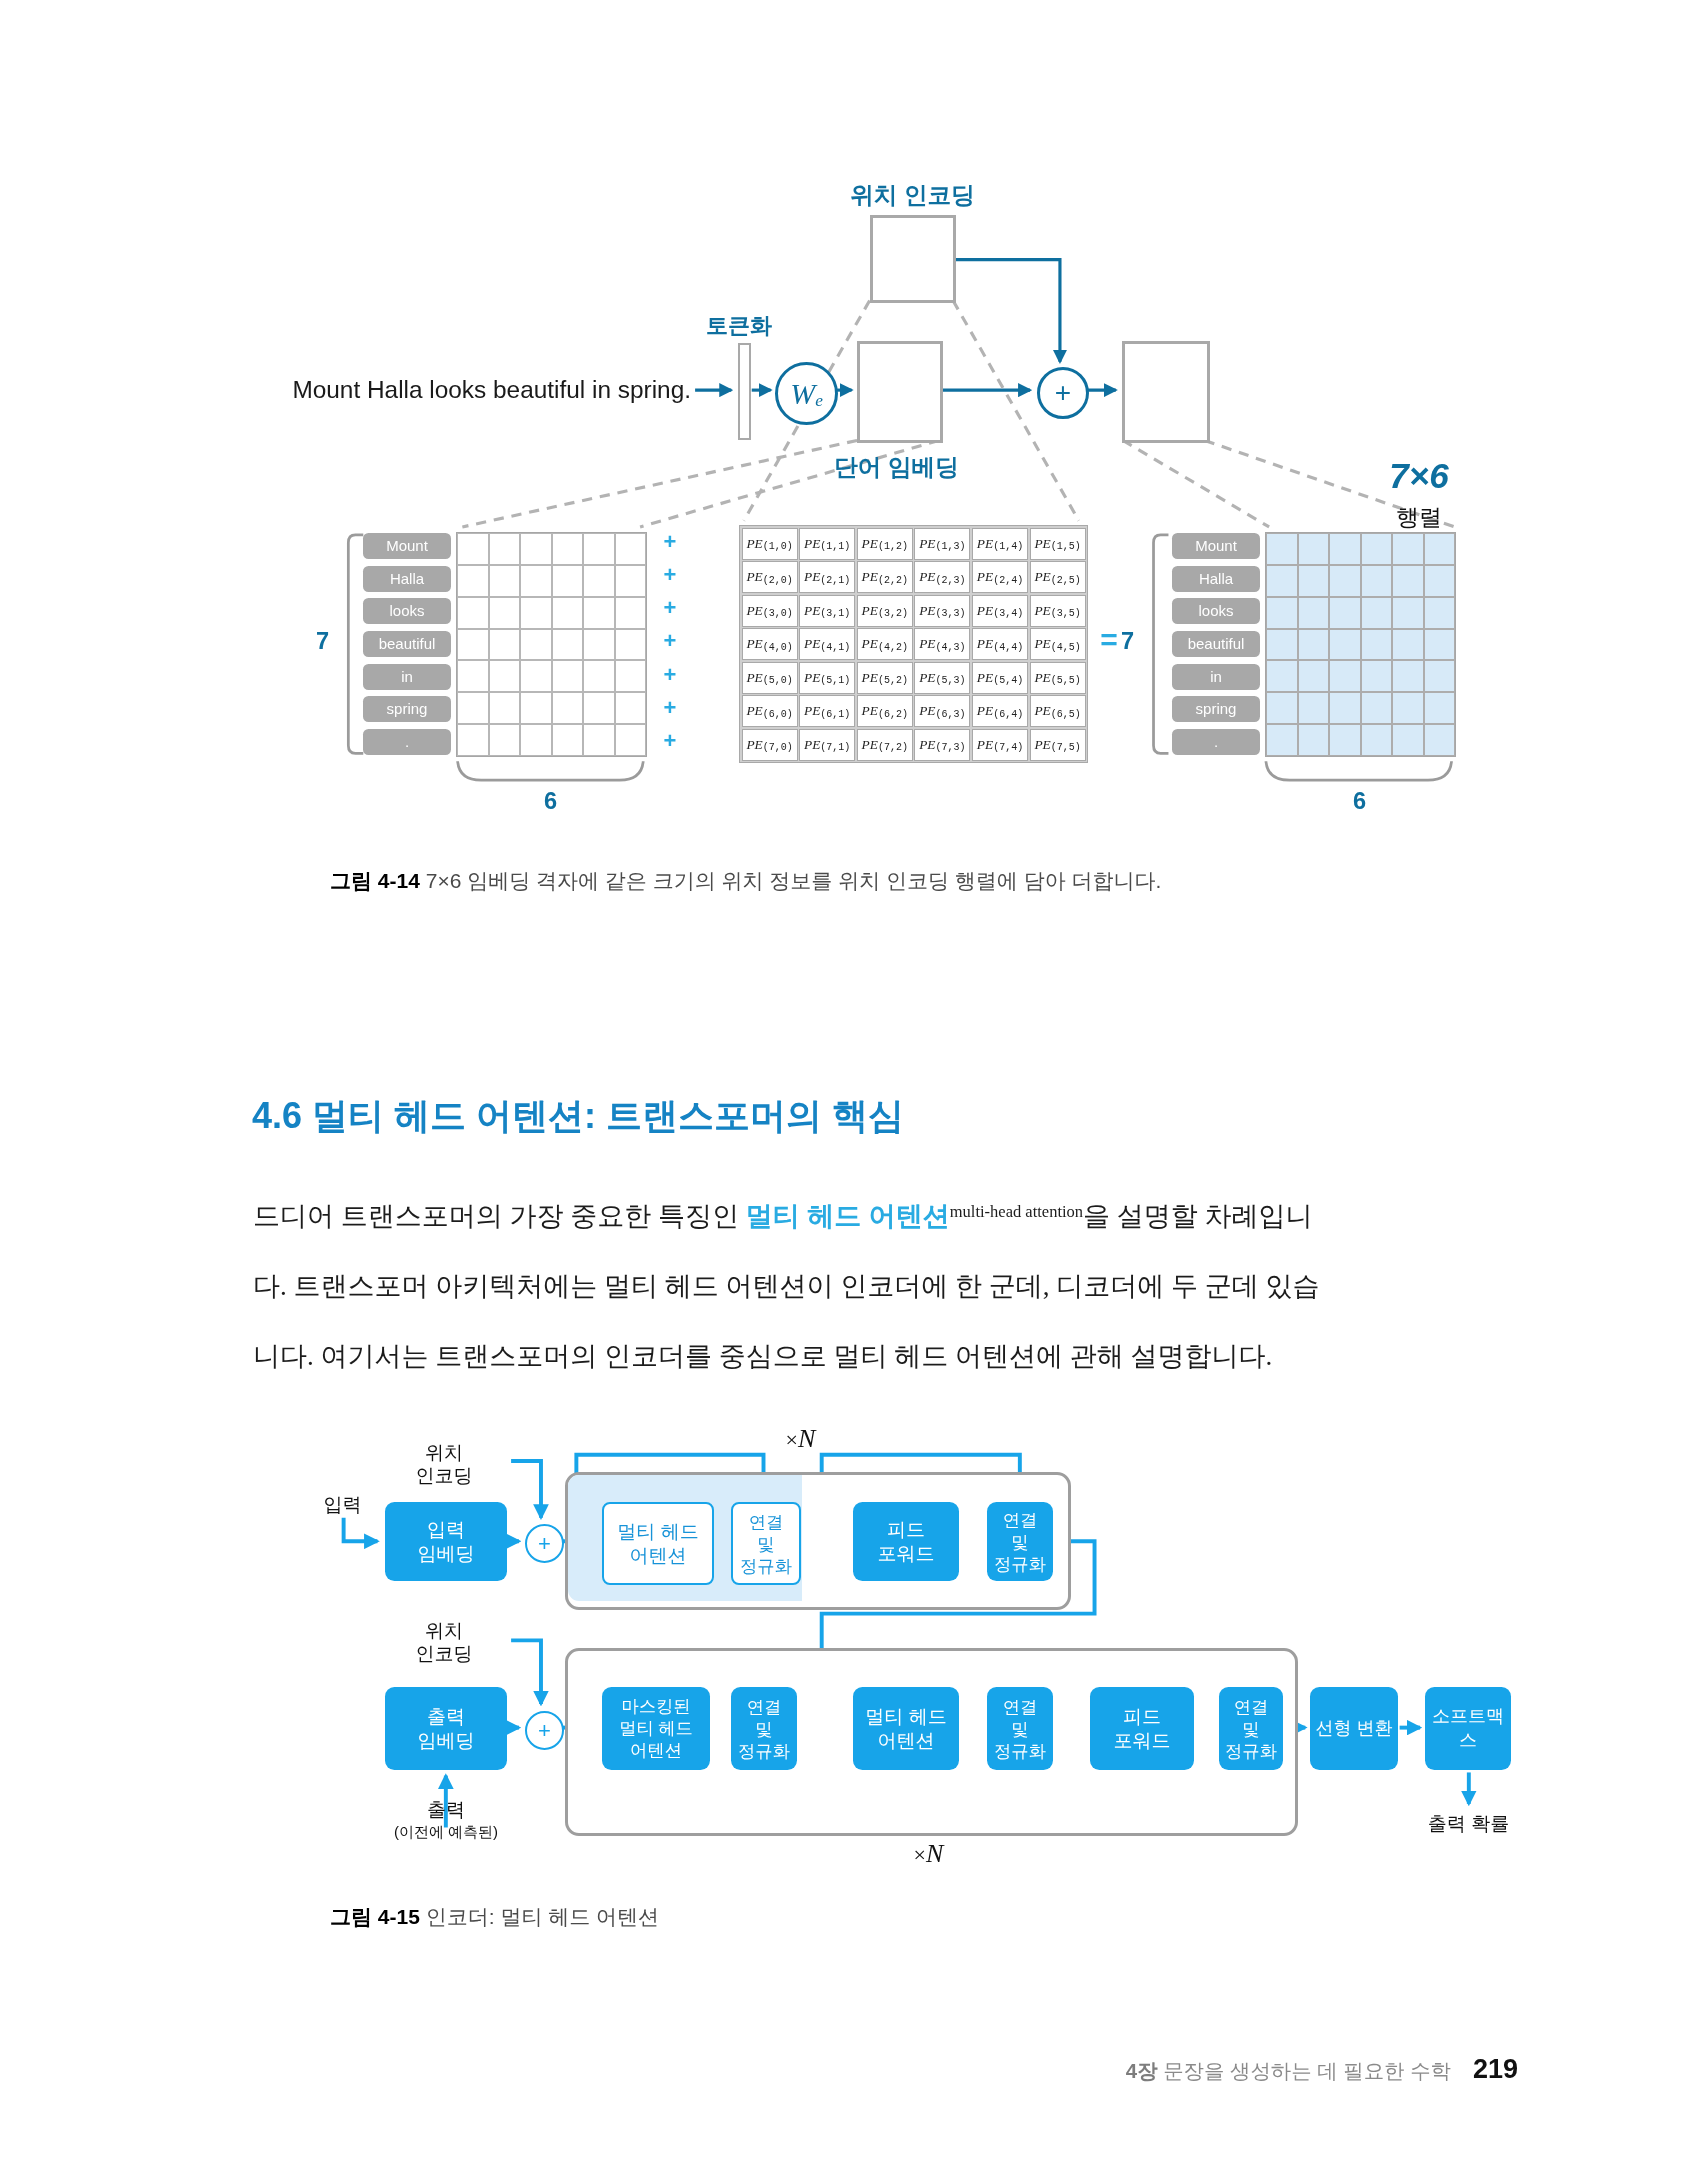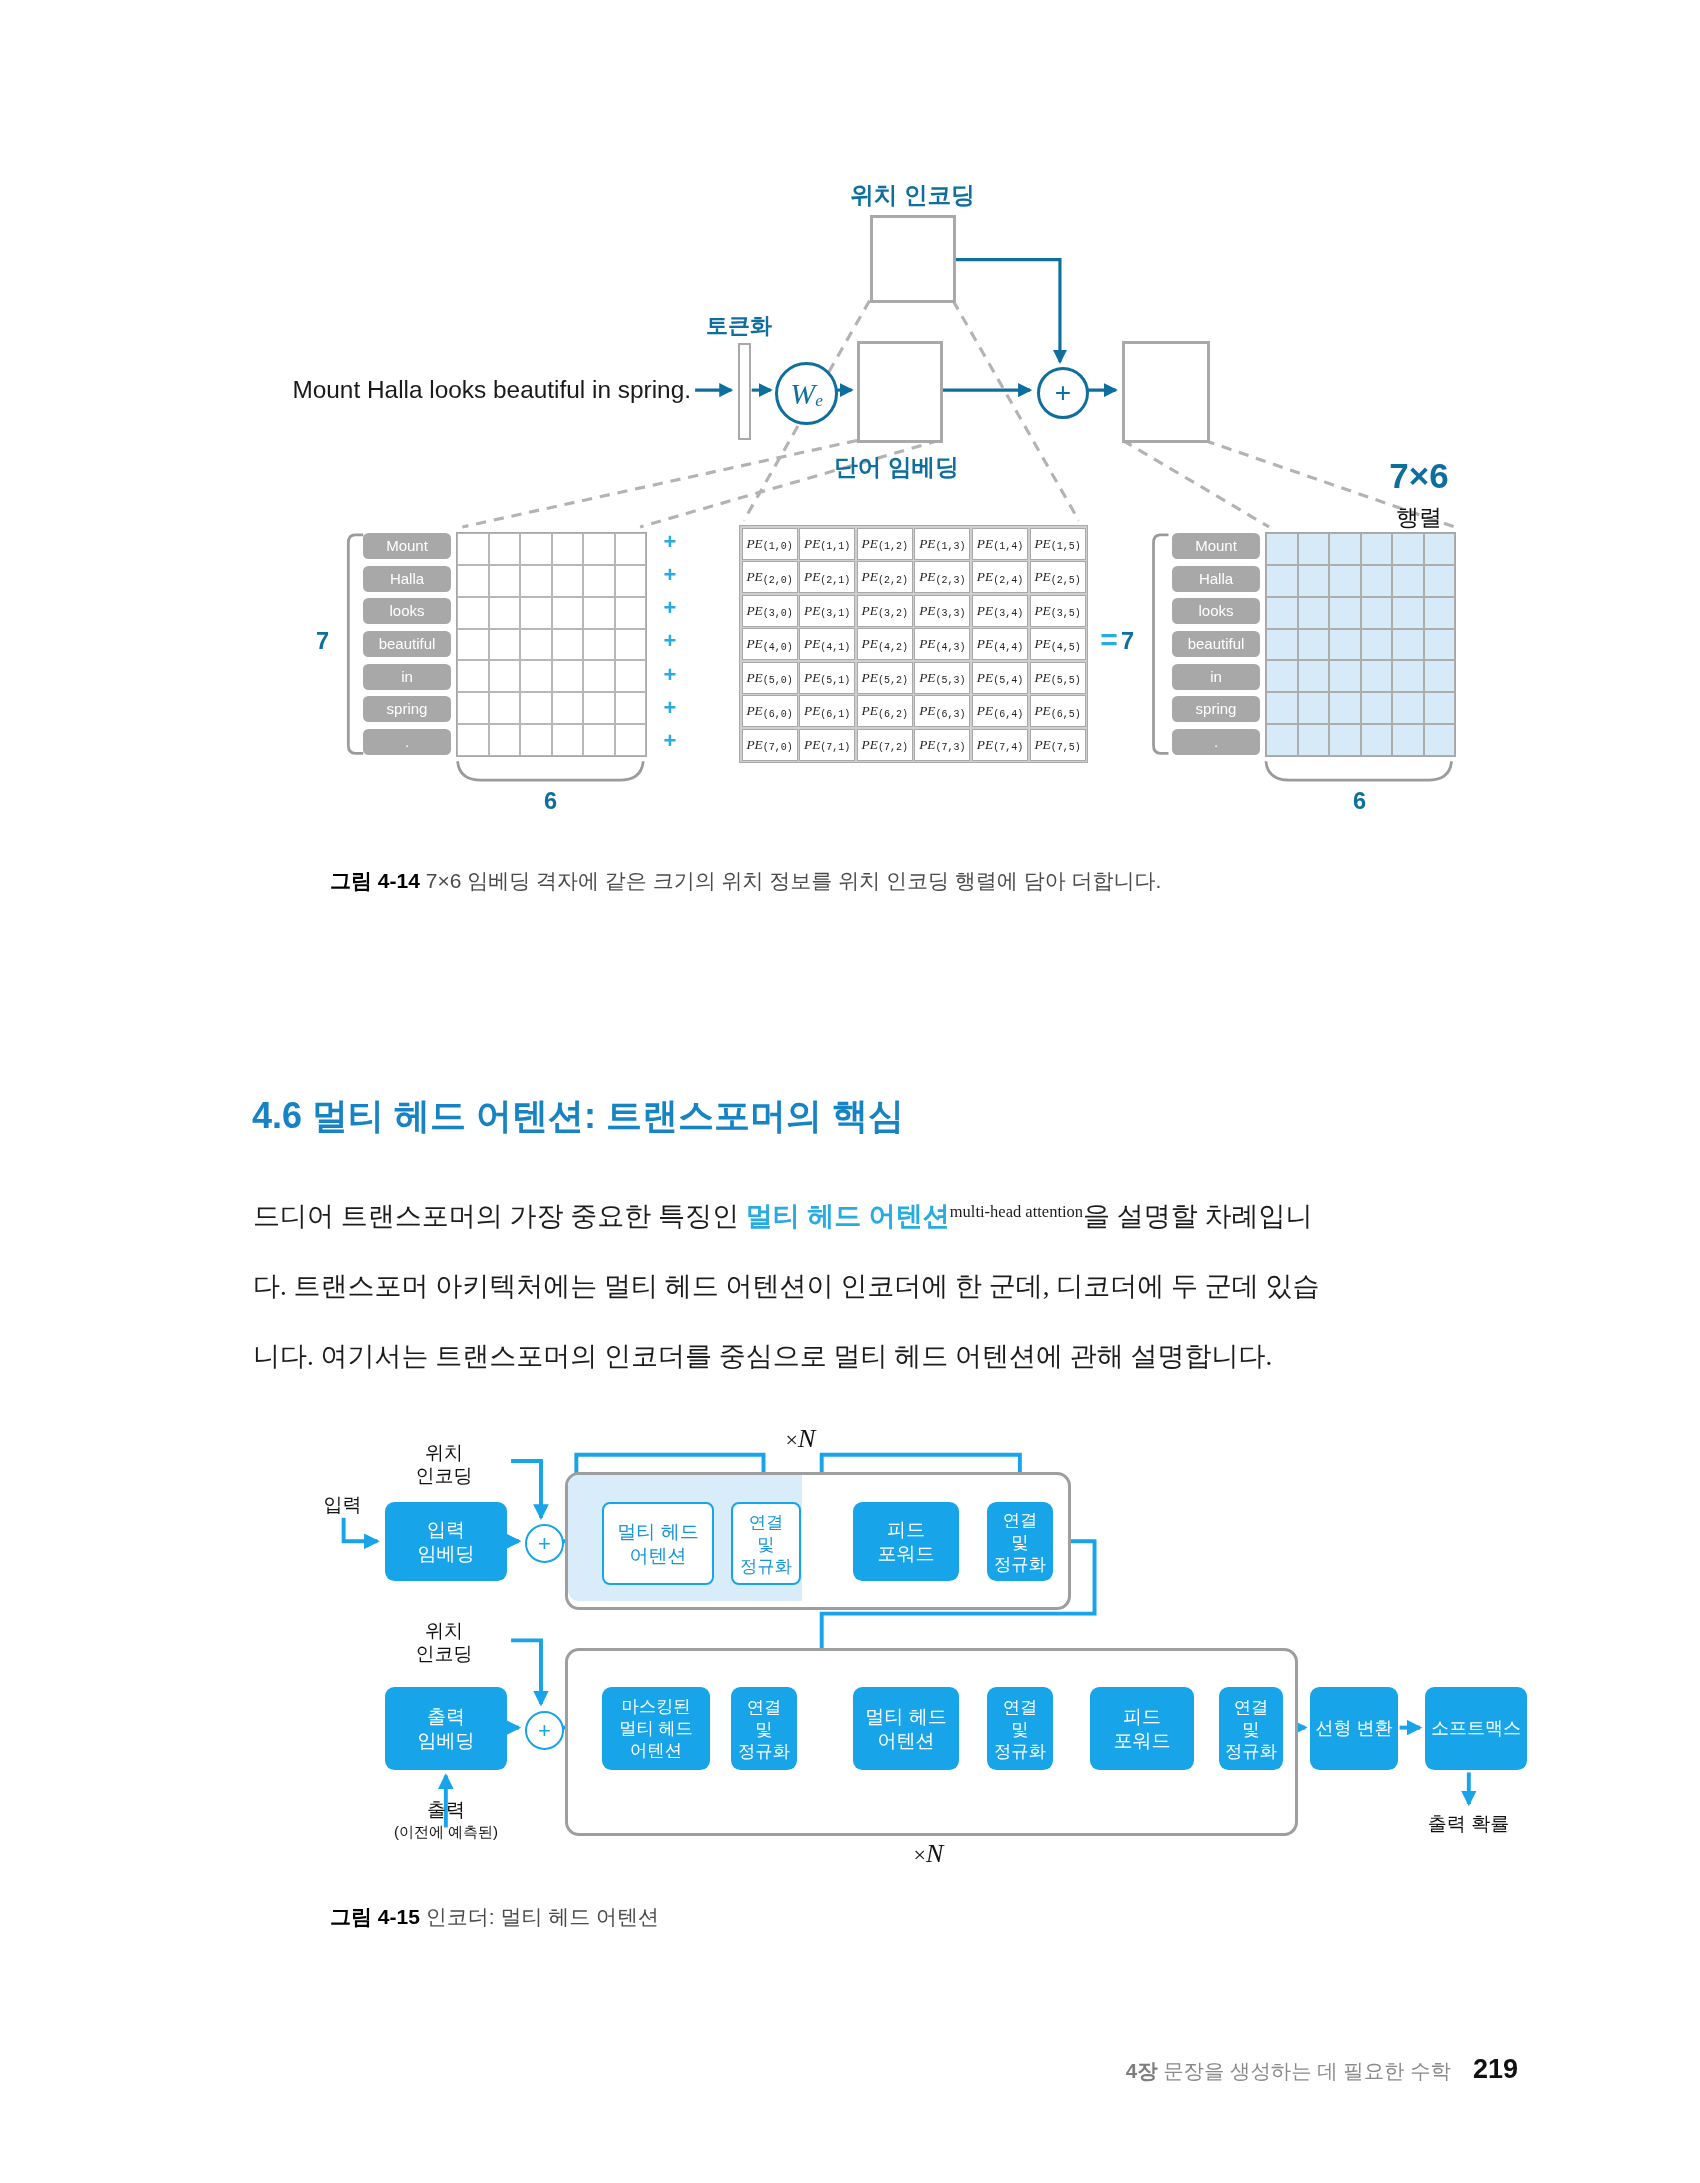--- a/index.html
+++ b/index.html
@@ -21,21 +21,21 @@
   .gcell{border:0.8px solid #b7b7b7;}
   .grid-blue .gcell{background:#d7eaf8;border-color:#adadad;}
   .num-lbl{font-size:23.6px;font-weight:bold;color:#0e6f9f;text-align:center;}
   .plus-col{display:flex;flex-direction:column;}
   .plus-op{flex:1;display:flex;align-items:center;justify-content:center;font-size:22px;font-weight:bold;color:#29abe2;}
   .pe-grid{display:grid;grid-template-columns:repeat(6,1fr);grid-auto-rows:1fr;gap:1.6px;padding:1.6px;border:1.6px solid #a9a9a9;background:#cfcfcf;}
   .pe-cell{background:#fff;border:0.8px solid #a9a9a9;display:flex;align-items:center;justify-content:center;}
   .pe-sym{font-family:"Liberation Serif",serif;font-style:italic;font-size:13.4px;color:#222;}
   .pe-sub{font-family:Liberation Mono, monospace;font-size:10px;color:#222;position:relative;top:3.1px;}
   .eq-lbl{font-size:30px;font-weight:bold;color:#29abe2;text-align:center;}
-  .m76{font-size:35px;font-weight:bold;color:#0e6f9f;text-align:center;}
+  .m76{font-size:35px;font-weight:bold;color:#0e6f9f;text-align:center;font-style:italic;}
   .m76-sub{font-size:23px;color:#111;text-align:center;}
 
   .caption{font-size:21px;color:#4a4a4a;white-space:nowrap;}
   .caption .cap-prefix{color:#000000;font-weight:bold;}
 
   
   .heading{font-size:36px;font-weight:bold;color:#1583c4;white-space:nowrap;}
   .bodytext{font-family:"Liberation Serif",serif;font-size:27px;color:#1c1c1c;}
   .p-line{line-height:70px;white-space:nowrap;}
   .hl{font-family:"Liberation Sans",sans-serif;color:#29abe2;font-weight:bold;}
@@ -524,21 +524,21 @@
 어텐션</div>
   <div class="abs bbox small" style="left:987px;top:1687px;width:66px;height:83px;">연결
 및
 정규화</div>
   <div class="abs bbox" style="left:1090px;top:1687px;width:104px;height:83px;">피드
 포워드</div>
   <div class="abs bbox small" style="left:1219px;top:1687px;width:64px;height:83px;">연결
 및
 정규화</div>
   <div class="abs bbox oneline" style="left:1310px;top:1687px;width:88px;height:83px;">선형 변환</div>
-  <div class="abs bbox oneline" style="left:1425px;top:1687px;width:102px;height:83px;">소프트맥스</div>
+  <div class="abs bbox oneline" style="left:1425px;top:1687px;width:86px;height:83px;">소프트맥스</div>
 
   <div class="abs blk-lbl" style="left:405px;top:1798px;width:82px;">출력</div>
   <div class="abs blk-lbl-sm" style="left:375px;top:1823px;width:142px;">(이전에 예측된)</div>
   <div class="abs blk-lbl" style="left:1407px;top:1812px;width:123px;">출력 확률</div>
   <div class="abs xn" style="left:889px;top:1839px;width:79px;">
     <span>×</span><span class="xn-n">N</span>
   </div>
 
   <div class="abs caption" style="left:330px;top:1903px;">
     <span class="cap-prefix">그림 4-15</span><span> 인코더: 멀티 헤드 어텐션</span>

